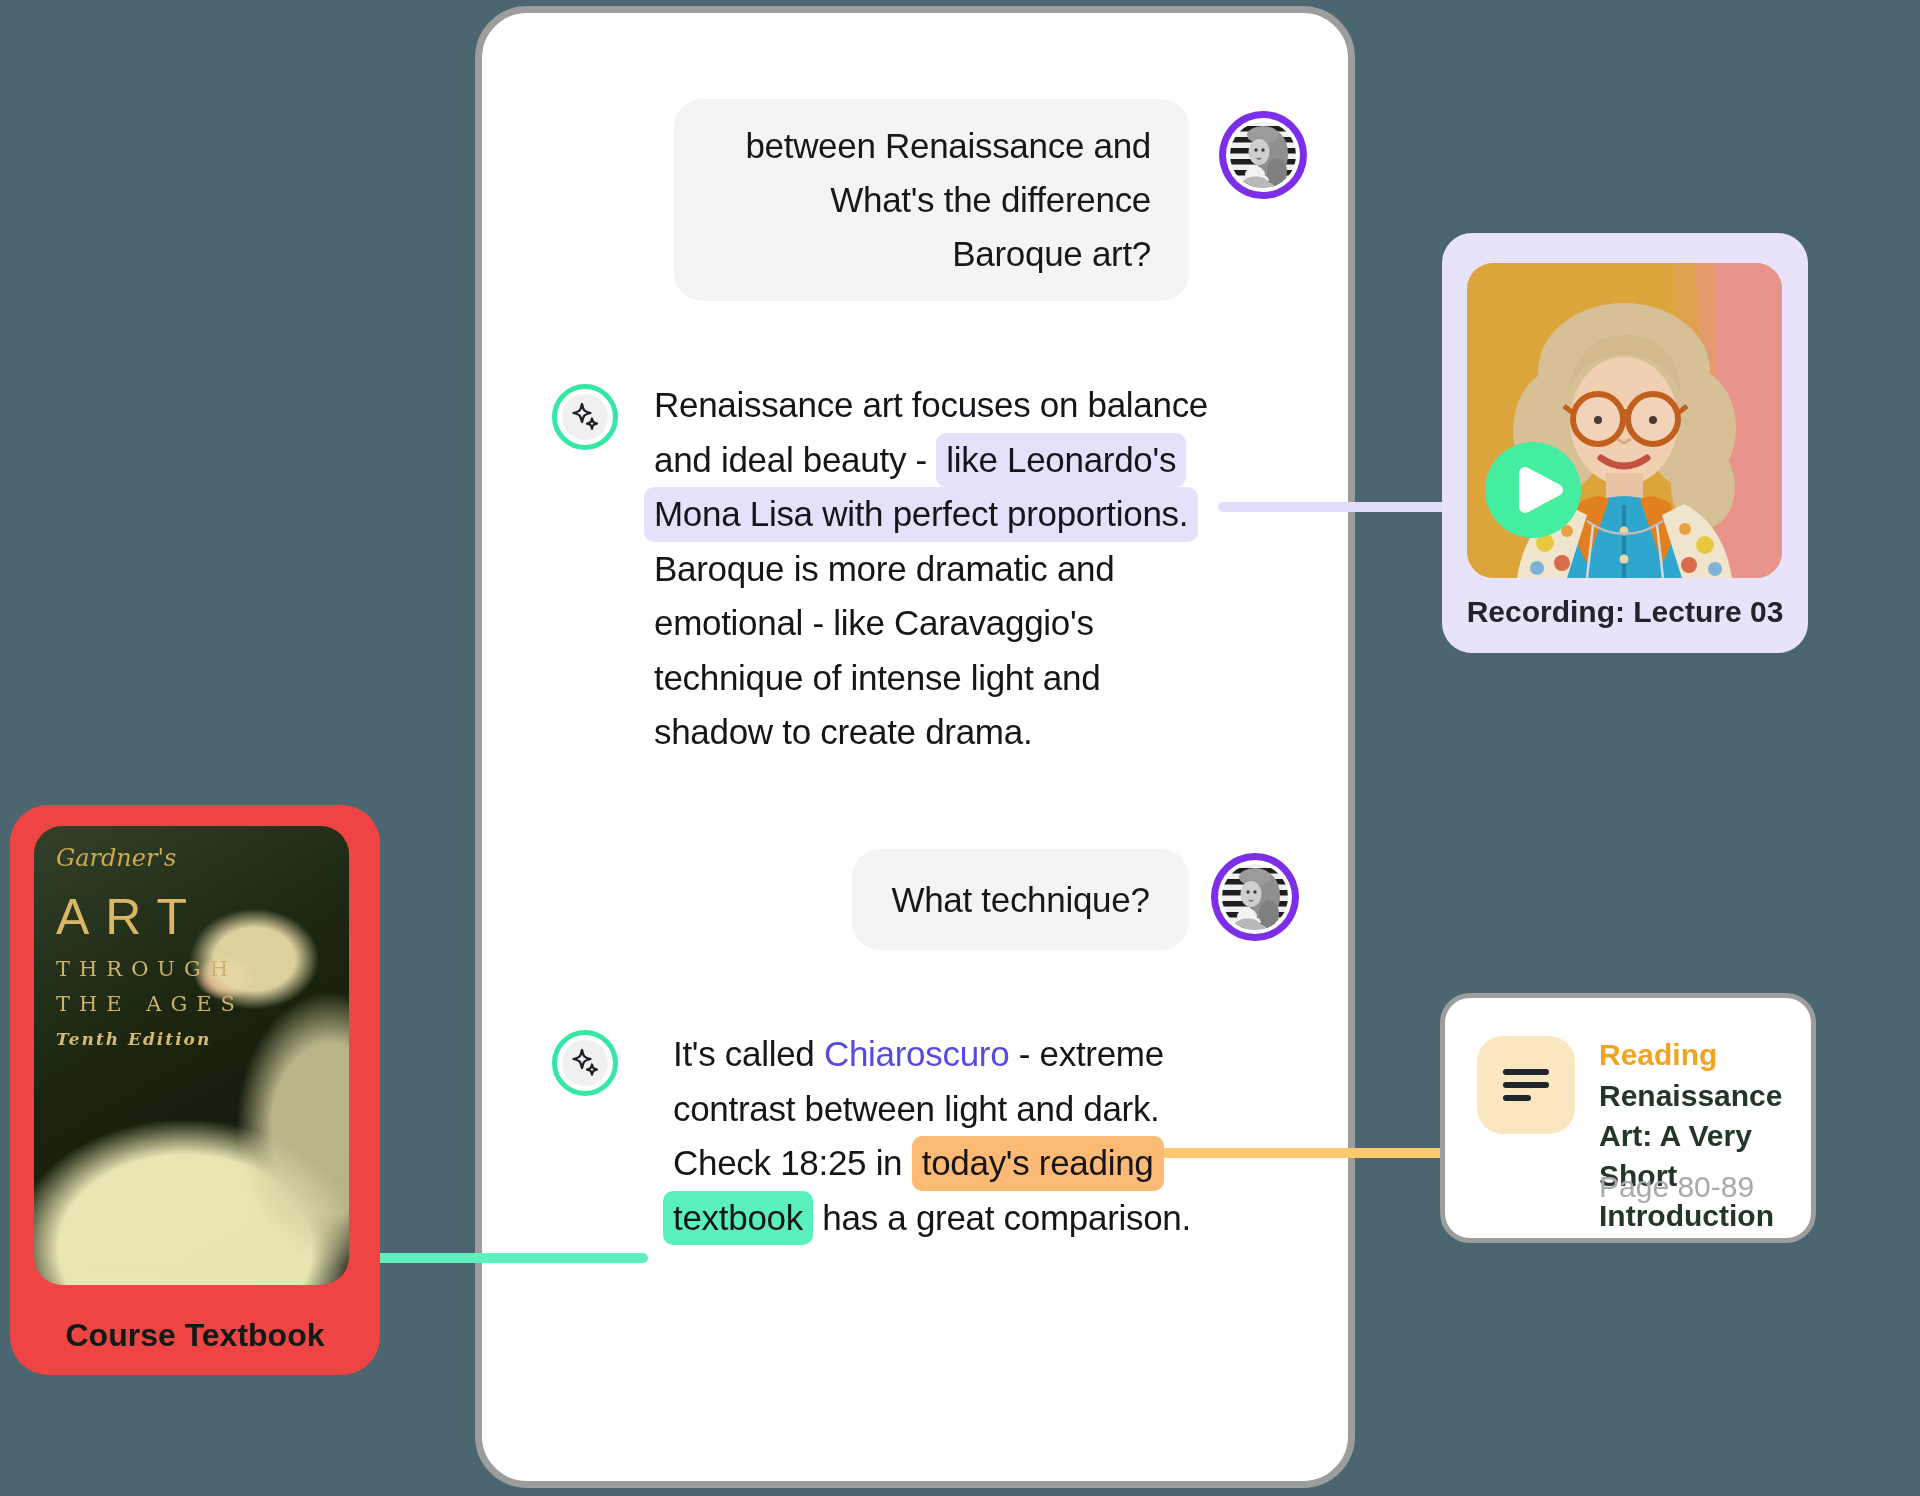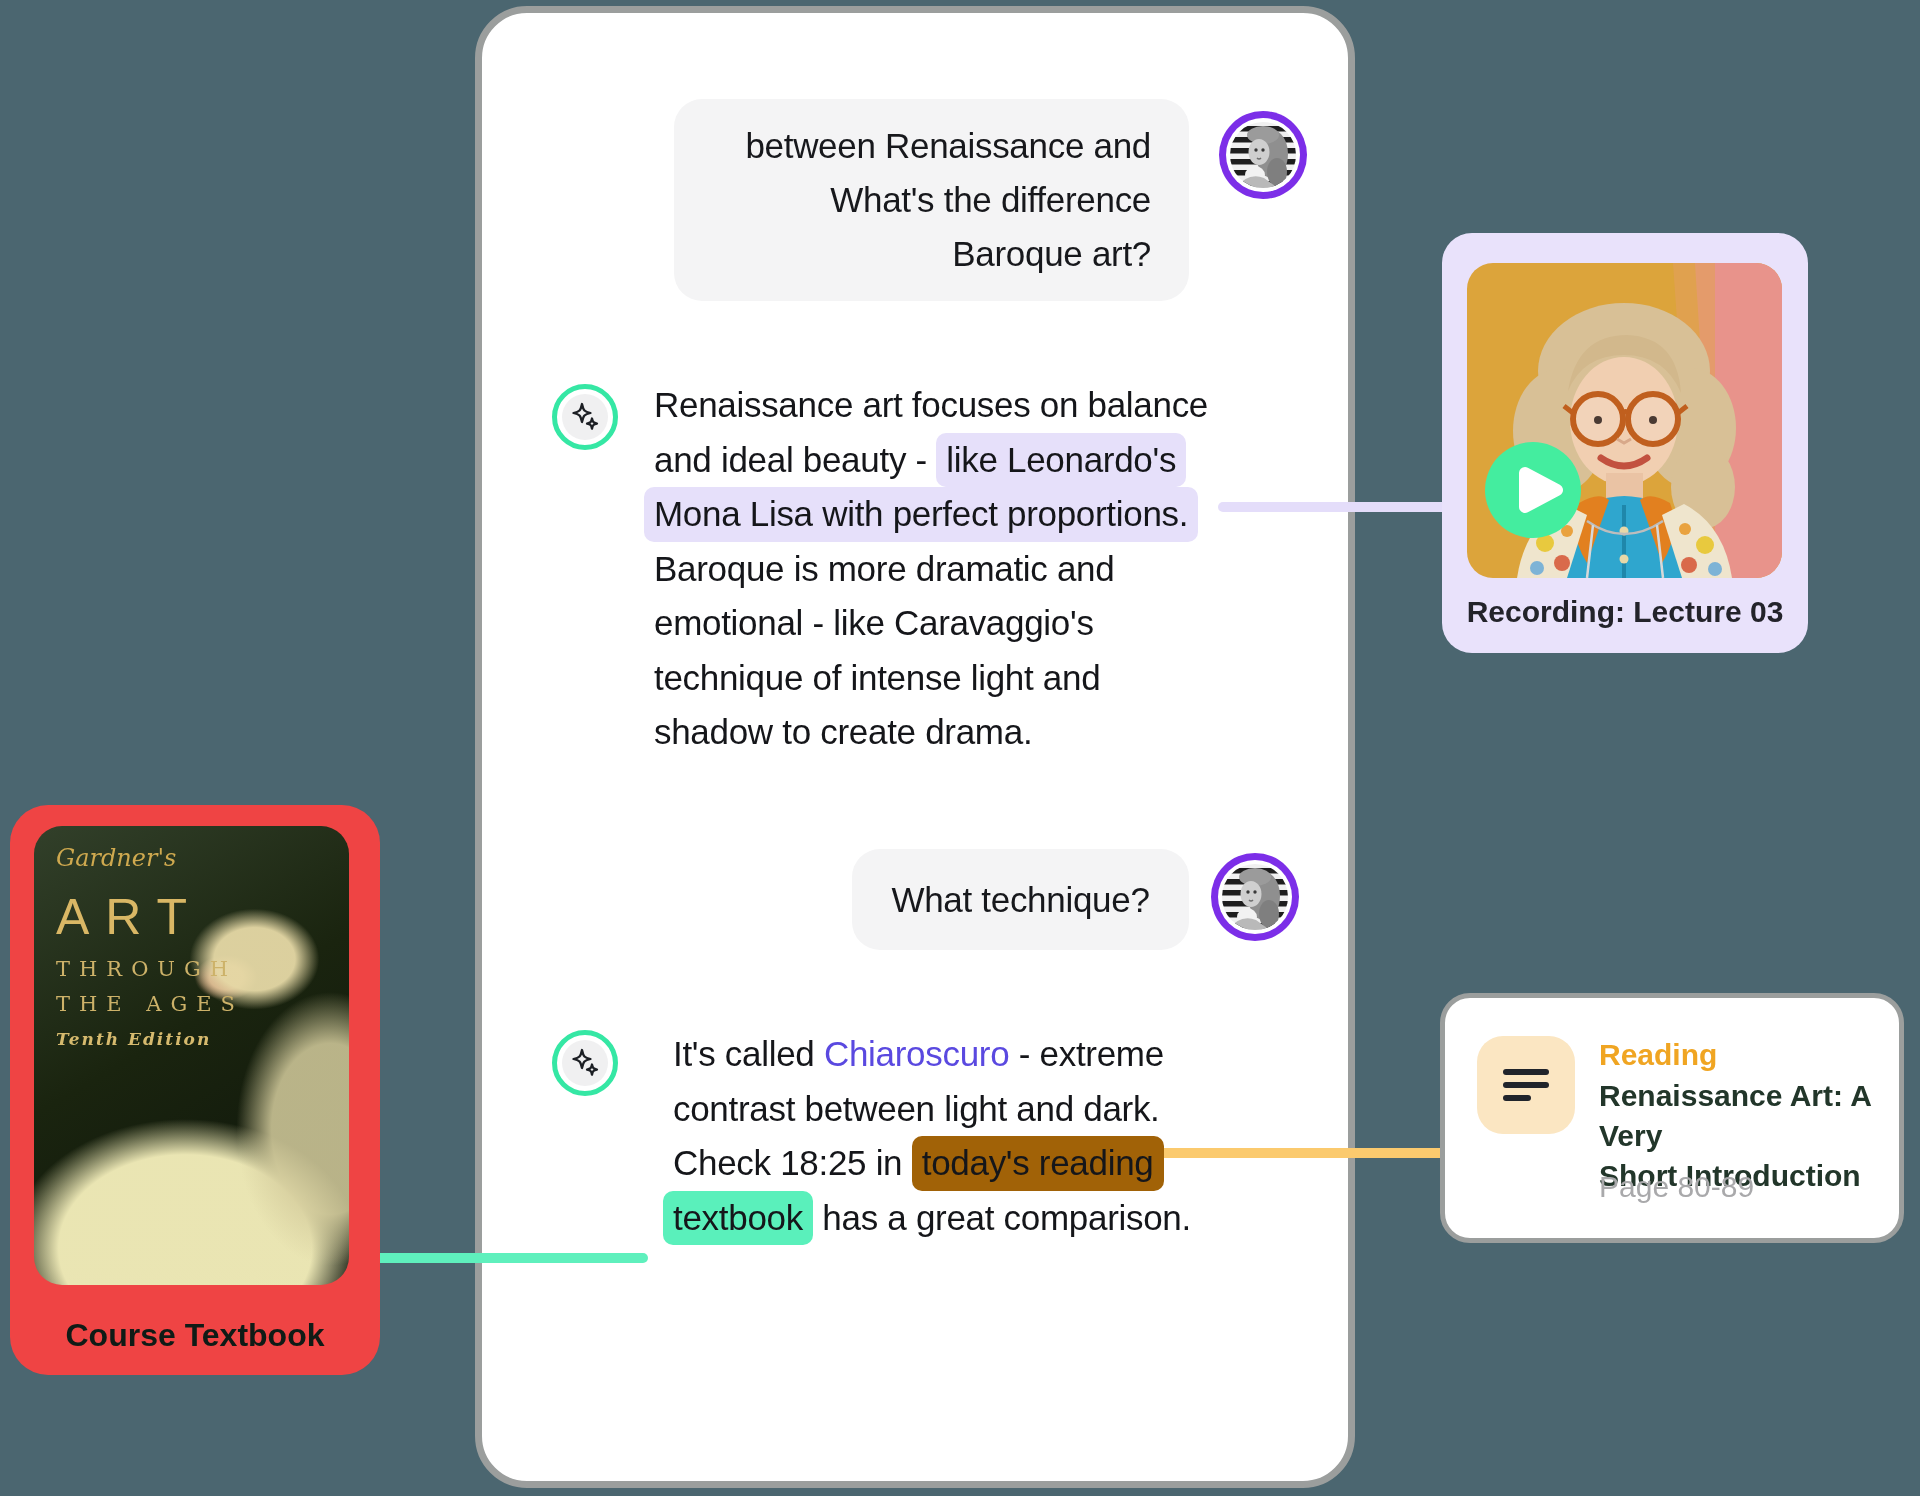--- a/index.html
+++ b/index.html
@@ -38,21 +38,21 @@
   
   .msg { position:absolute; color:#15161a; }
   .msg-1 { left:172px; top:365px; }
   .msg-2 { left:172px; top:1014px;margin-left:19px; }
   .msg-line { display:flex; align-items:center; height:54.5px; white-space:pre;
               font-size:35px; letter-spacing:-0.3px; }
   .msg-line span { display:flex; align-items:center; height:54.5px; }
   .hl-purple, .hl-orange, .hl-green { height:53px; padding:0 10px; border-radius:10px;
               position:relative; z-index:3; }
   .hl-purple { background:#e6e0fa; }
-  .hl-orange { background:#a16207; }
+  .hl-orange { background:#fdba74; }
   .hl-green  { background:#5af0bb; }
   .msg-line .hl-purple:first-child, .msg-line .hl-orange:first-child, .msg-line .hl-green:first-child { margin-left:-10px; }
   .link { color:#5a49e0; }
 
   
   .connector { position:absolute; height:10px; border-radius:6px; z-index:2; }
   .connector-purple { left:1218px; top:502px; width:232px; background:#e4ddfa; }
   .connector-orange { left:1115px; top:1148px; width:333px; background:#fbca6e; }
   .connector-green  { left:368px;  top:1253px; width:280px; background:#5ff0bd; }
 
@@ -60,21 +60,21 @@
   .recording-card { position:absolute; left:1442px; top:233px; width:366px; height:420px;
                     background:#e9e2fb; border-radius:30px; z-index:4; }
   .recording-photo { position:absolute; left:25px; top:30px; width:315px; height:315px;
                      border-radius:26px; overflow:hidden; }
   .play-button { position:absolute; left:43px; top:209px; width:96px; height:96px; border-radius:50%;
                  background:#44ed9f; display:flex; align-items:center; justify-content:center; }
   .recording-caption { position:absolute; left:0; top:362px; width:100%; text-align:center;
                        font-size:30px; font-weight:700; color:#23232a; }
 
   
-  .reading-card { position:absolute; left:1440px; top:993px; width:464px; height:250px;
+  .reading-card { position:absolute; left:1440px; top:993px; width:376px; height:250px;
                   background:#ffffff; border:5px solid #9b9e9d; border-radius:30px; z-index:4; }
   .reading-icon-box { position:absolute; left:32px; top:38px; width:98px; height:98px;
                       background:#fbe6c2; border-radius:26px; display:flex; align-items:center; justify-content:center; }
   .reading-label { position:absolute; left:154px; top:40px; font-size:30px; font-weight:700; color:#f0a522; }
   .reading-title { position:absolute; left:154px; top:78px; font-size:30px; font-weight:700;
                    color:#22362a; line-height:40px; }
   .reading-pages { position:absolute; left:154px; top:172px; font-size:30px; color:#a9a9ab; }
 
   
   .textbook-card { position:absolute; left:10px; top:805px; width:370px; height:570px;

